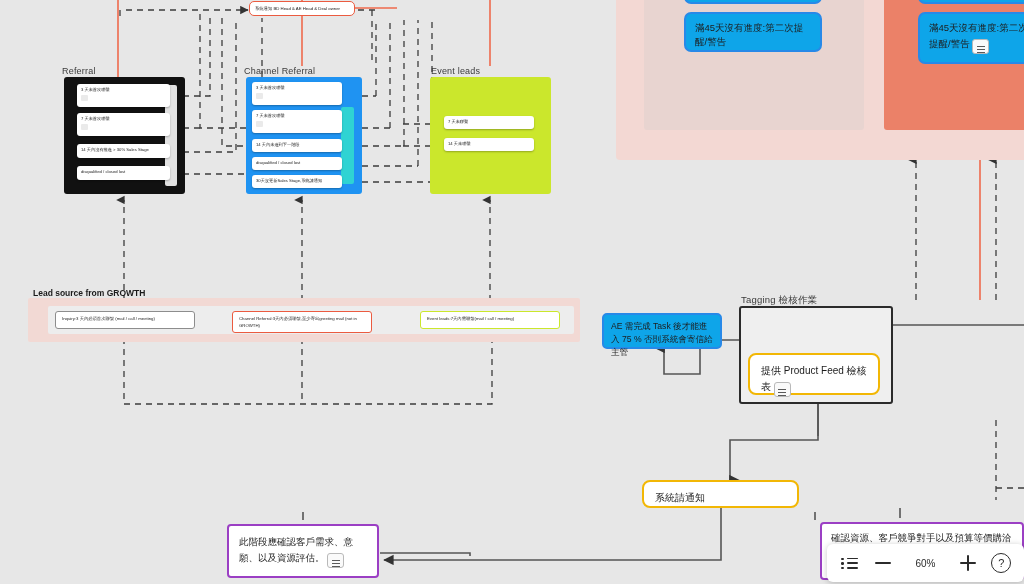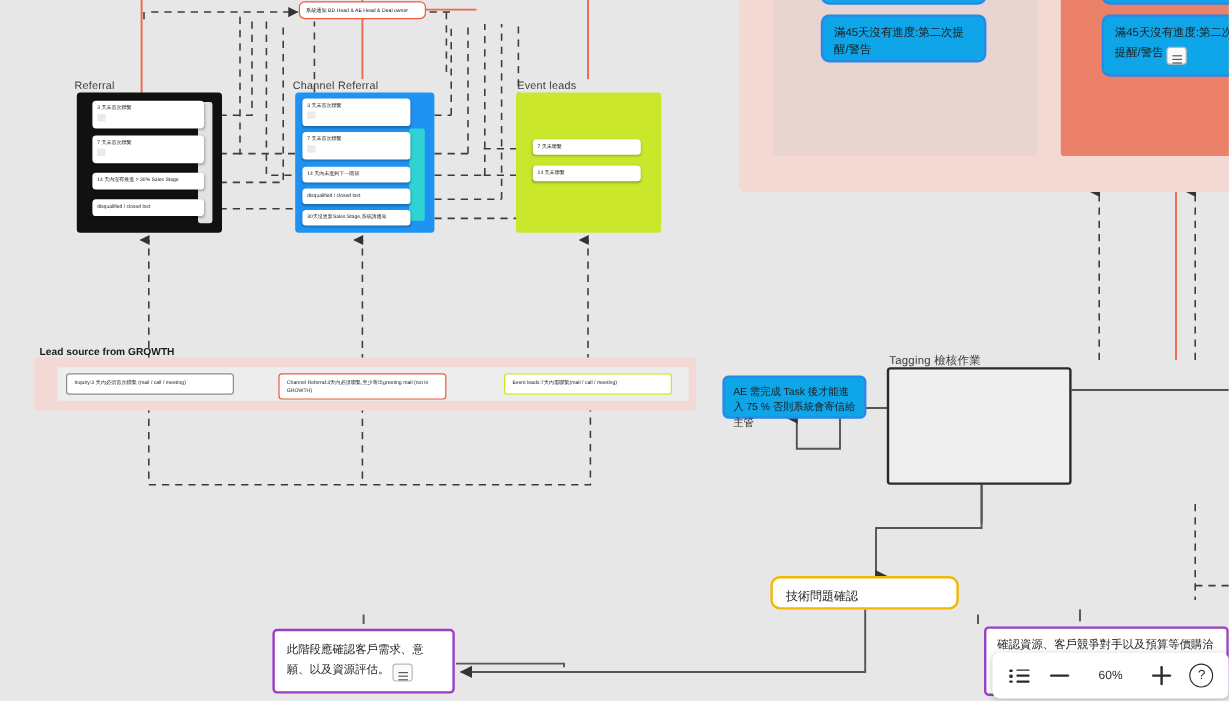--- a/index.html
+++ b/index.html
@@ -262,23 +262,29 @@
   <div class="pill lime" style="left:420px;top:311px;width:140px;height:18px;">
     <span class="txt">Event leads:7天內需聯繫(mail / call / meeting)</span>
   </div>
 
   <div class="bluebox" style="left:602px;top:313px;width:120px;height:36px;font-size:8.6px;padding:5px 7px;border-radius:5px;">
     <span class="txt">AE 需完成 Task 後才能進入 75 % 否則系統會寄信給主管</span>
   </div>
 
   <div class="group-title" style="left:741px;top:294px;font-size:9.5px;">Tagging 檢核作業</div>
   <div class="tag-box" style="left:739px;top:306px;width:154px;height:98px;"></div>
+  <div class="yellowbox" style="left:748px;top:353px;width:132px;height:42px;">
+    <span class="txt">提供 Product Feed 檢核表</span>
+    <span class="note-ico">
+        <i></i>
+      </span>
+  </div>
 
   <div class="yellowbox" style="left:642px;top:480px;width:157px;height:28px;">
-    <span class="txt">技術問題確認</span>
+    <span class="txt">系統請通知</span>
   </div>
 
   <div class="purplebox" style="left:227px;top:524px;width:152px;height:54px;">
     <span class="txt">此階段應確認客戶需求、意願、以及資源評估。</span>
     <span class="note-ico">
         <i></i>
       </span>
   </div>
 
   <div class="purplebox" style="left:820px;top:522px;width:204px;height:58px;padding:6px 9px;">

